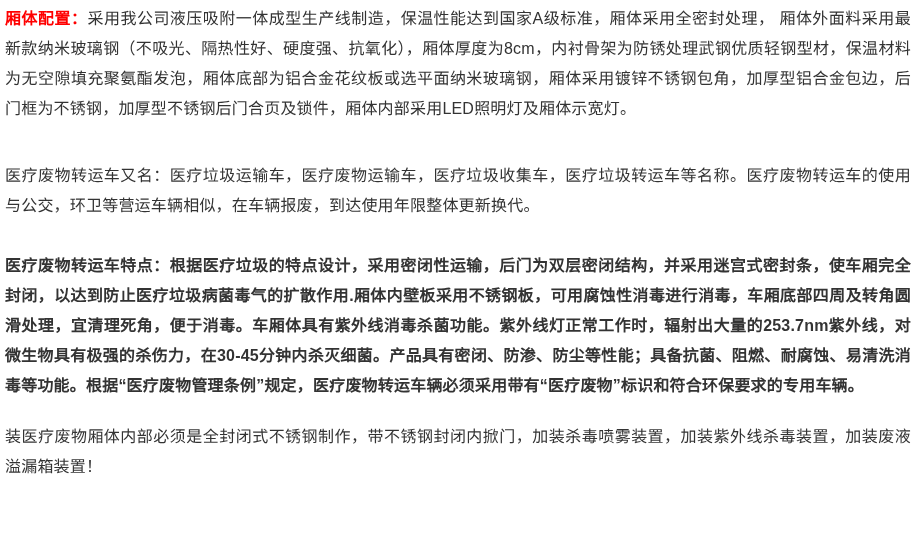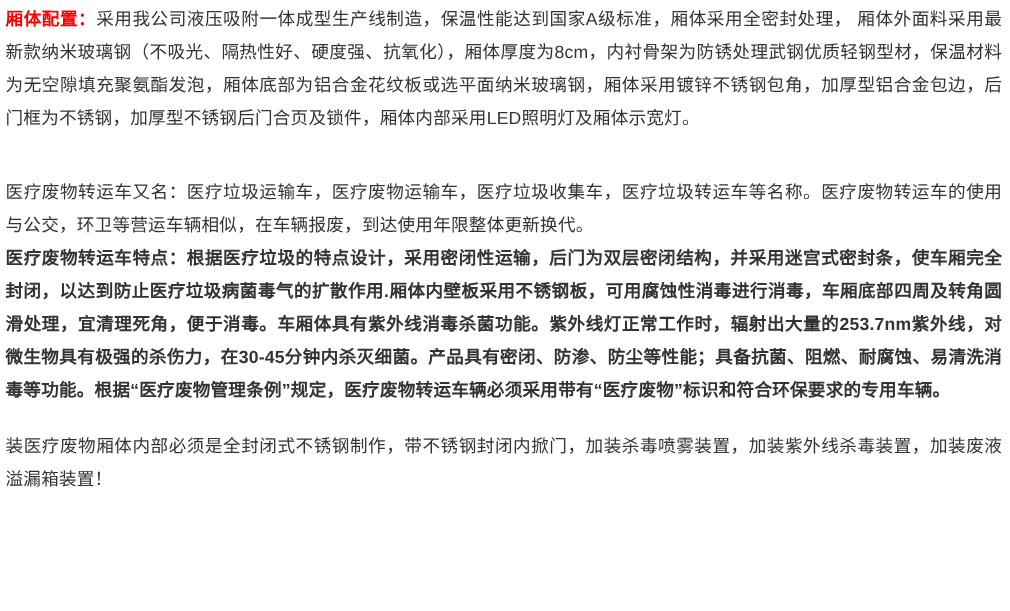--- a/index.html
+++ b/index.html
@@ -21,21 +21,21 @@
     line-height: 30px;
     color: #333333;
     text-align: justify;
     letter-spacing: 0.2px;
     word-break: break-all;
   }
   .para {
     margin: 0;
   }
   .para.p1 { margin-bottom: 37px; }
-  .para.p2 { }
+  .para.p2 { margin-bottom: 30px; }
   .para.p3 { margin-bottom: 21px; font-weight: bold; }
   .para.p4 { margin-bottom: 0; }
   .lead {
     color: #ff0000;
     font-weight: bold;
   }
 </style>
 </head>
 <body>
 

